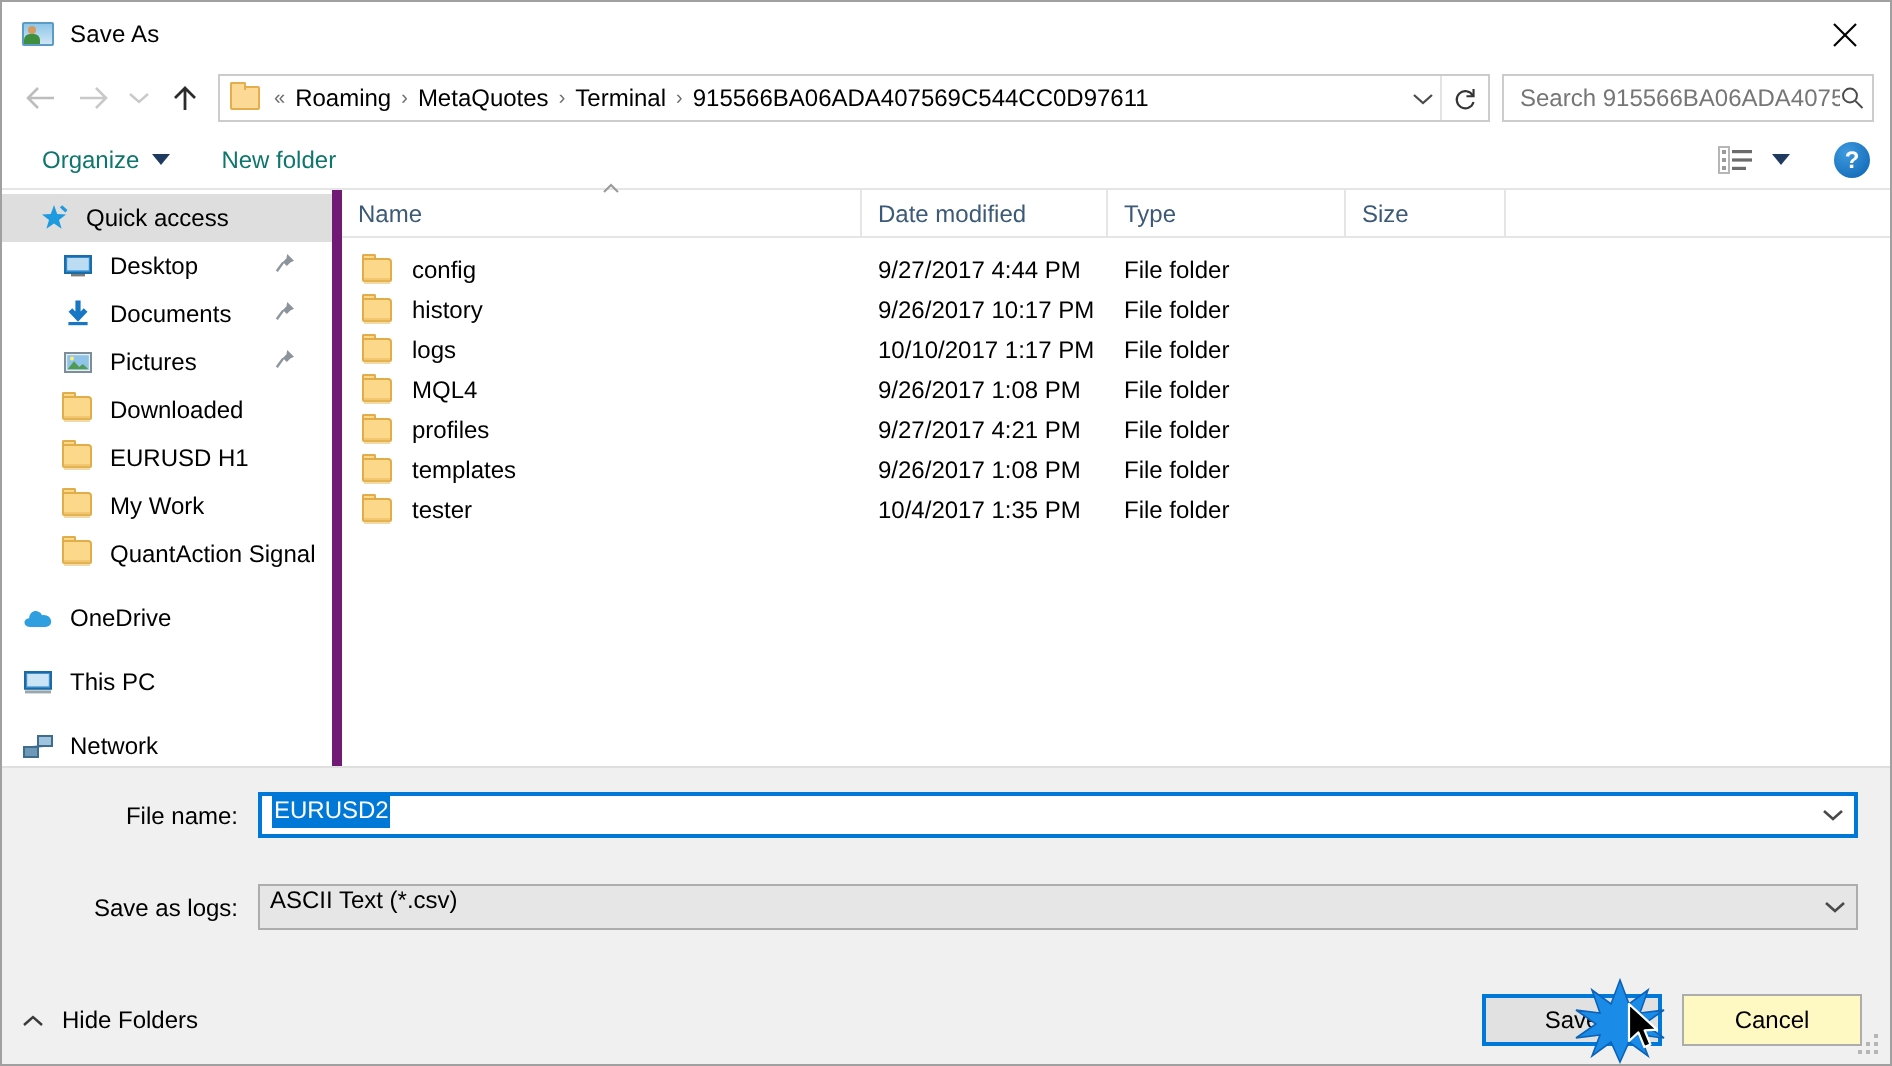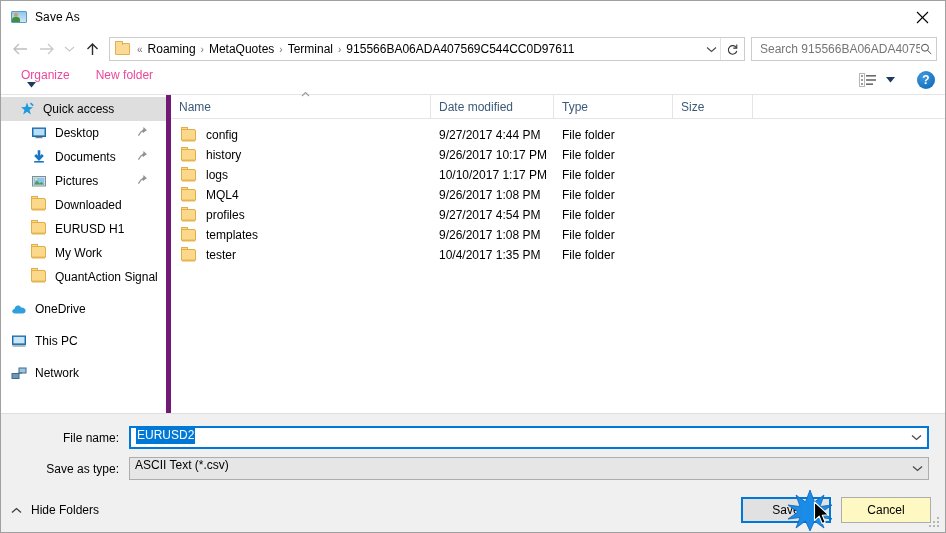--- a/index.html
+++ b/index.html
@@ -147,23 +147,23 @@
 
   
   .cmdbar {
     height: 30px; min-height: 30px;
     background: #ffffff;
     border-bottom: 1px solid #e5e5e5;
     display: flex; align-items: center;
     padding: 0 10px 0 14px;
   }
   .cmd-item {
-    font-size: 12px; color: #ec4899;
-    display: flex; align-items: flex-start;
-    padding: 0 6px; height: 24px; flex-direction: column;
+    font-size: 12px; color: #0f766e;
+    display: flex; align-items: center;
+    padding: 0 6px; height: 24px;
   }
   .cmd-caret { margin-left: 6px; }
   .cmd-spacer { flex: 1 1 auto; }
   .viewicon {
     width: 22px; height: 18px;
     display: flex; align-items: center; justify-content: center;
   }
   .helpbtn {
     width: 18px; height: 18px; border-radius: 50%;
     background: radial-gradient(circle at 35% 30%, #3f9ae0, #0a62b0);
@@ -270,21 +270,21 @@
 
   
   .formzone {
     background: #f0f0f0;
     border-top: 1px solid #dfdfdf;
     padding: 12px 16px 0 16px;
     flex: none;
   }
   .formrow {
     display: flex; align-items: center;
-    margin-bottom: 8px;
+    margin-bottom: 23px;
   }
   .formlabel {
     width: 112px; flex: none;
     text-align: right; padding-right: 10px;
     font-size: 12px; color: #000;
   }
   .combo {
     flex: 1 1 auto; height: 23px;
     display: flex; 
     background: #ffffff;
@@ -656,21 +656,21 @@
           </div>
           <div class="row">
             <div class="cell-name" style="width: 260px;">
               <div class="ficon">
                 <div class="f-tab"></div>
                 <div class="f-back"></div>
                 <div class="f-shadow"></div>
               </div>
               <span>profiles</span>
             </div>
-            <div class="cell-date" style="width: 123px;">9/27/2017 4:54 PM</div>
+            <div class="cell-date" style="width: 123px;">9/27/2017 4:21 PM</div>
             <div class="cell-type" style="width: 119px;">File folder</div>
             <div class="cell-size" style="width: 80px;"></div>
           </div>
           <div class="row">
             <div class="cell-name" style="width: 260px;">
               <div class="ficon">
                 <div class="f-tab"></div>
                 <div class="f-back"></div>
                 <div class="f-shadow"></div>
               </div>
@@ -703,21 +703,21 @@
       <div class="combo focused">
         <div class="combo-value"><span class="sel-text">EURUSD2</span></div>
         <div class="combo-arrow">
           <svg width="11" height="7" viewBox="0 0 11 7">
             <path d="M1 1.5 L5.5 5.5 L10 1.5" stroke="#4a4a4a" stroke-width="1.3" fill="none"></path>
           </svg>
         </div>
       </div>
     </div>
     <div class="formrow">
-      <div class="formlabel">Save as type:</div>
+      <div class="formlabel">Save as logs:</div>
       <div class="combo disabledlike">
         <div class="combo-value">ASCII Text (*.csv)</div>
         <div class="combo-arrow">
           <svg width="11" height="7" viewBox="0 0 11 7">
             <path d="M1 1.5 L5.5 5.5 L10 1.5" stroke="#4a4a4a" stroke-width="1.3" fill="none"></path>
           </svg>
         </div>
       </div>
     </div>
   </div>

